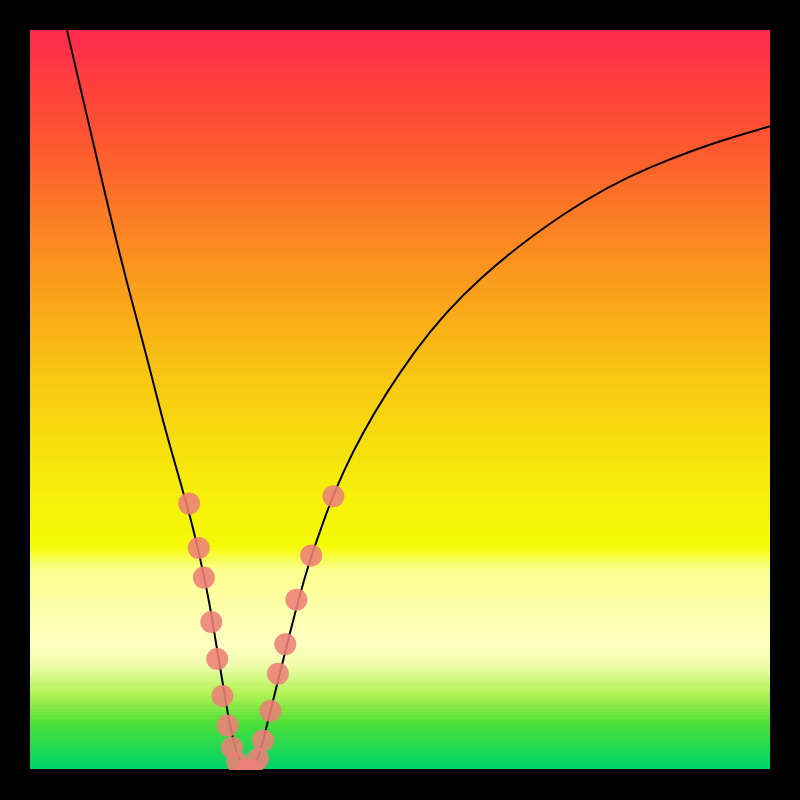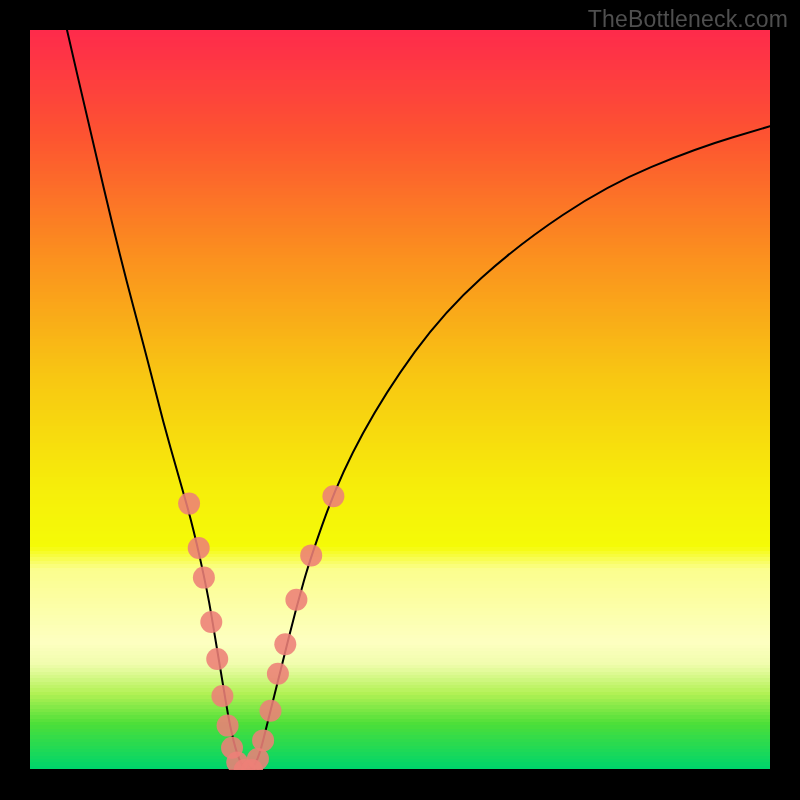--- a/index.html
+++ b/index.html
@@ -311,15 +311,14 @@
           <circle cx="247.9" cy="643.8" r="11" class="dot"></circle>
           <circle cx="255.29999999999998" cy="614.2" r="11" class="dot"></circle>
           <circle cx="266.4" cy="569.8" r="11" class="dot"></circle>
           <circle cx="281.2" cy="525.4" r="11" class="dot"></circle>
           <circle cx="303.4" cy="466.2" r="11" class="dot"></circle>
         </g>
     </svg>
 
   </div>
 
-  <div class="watermark">TheBottleneck.com</div>
 
 </div>
 
 </body></html>

